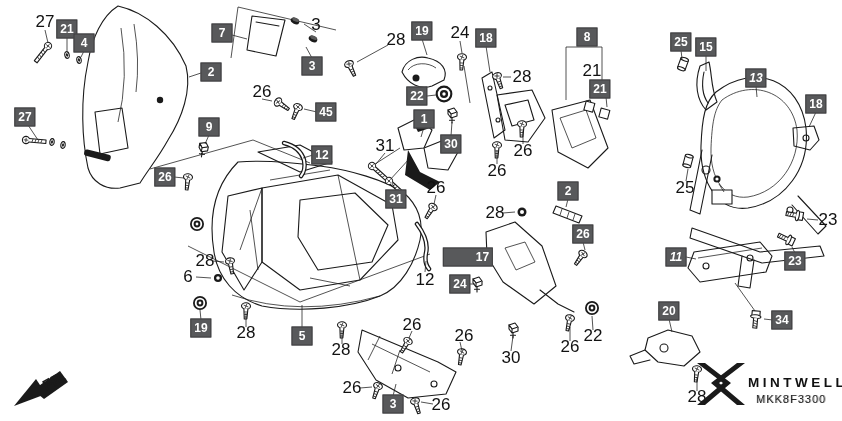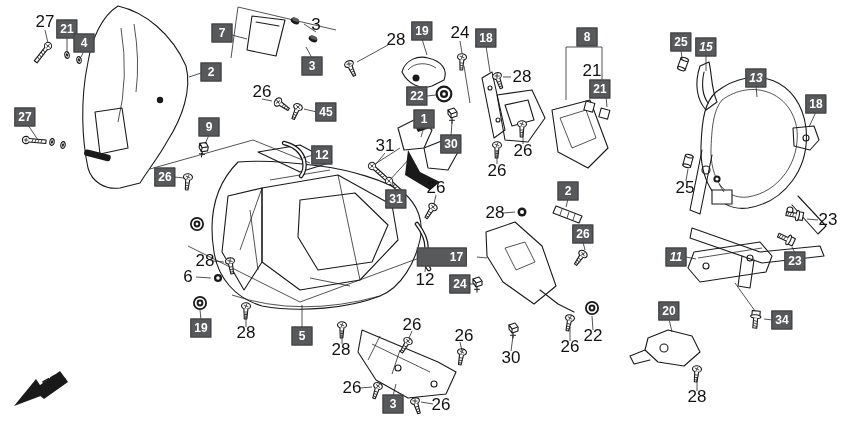--- a/index.html
+++ b/index.html
@@ -279,21 +279,21 @@
     <div class="badge" style="left: 422px; top: 31px;">19</div>
 
     <div class="badge" style="left: 486px; top: 38px;">18</div>
 
     <div class="badge" style="left: 587px; top: 37px;">8</div>
 
     <div class="badge" style="left: 600px; top: 89px;">21</div>
 
     <div class="badge" style="left: 681px; top: 42px;">25</div>
 
-    <div class="badge" style="left: 706px; top: 47px; font-style: italic;">15</div>
+    <div class="badge" style="left: 706px; top: 47px;">15</div>
 
     <div class="badge" style="left: 756px; top: 78px; font-style: italic;">13</div>
 
     <div class="badge" style="left: 816px; top: 104px;">18</div>
 
     <div class="badge" style="left: 326px; top: 112px;">45</div>
 
     <div class="badge" style="left: 209px; top: 127px;">9</div>
 
     <div class="badge" style="left: 417px; top: 96px;">22</div>
@@ -305,21 +305,21 @@
     <div class="badge" style="left: 322px; top: 155px;">12</div>
 
     <div class="badge" style="left: 165px; top: 177px;">26</div>
 
     <div class="badge" style="left: 396px; top: 199px;">31</div>
 
     <div class="badge" style="left: 568px; top: 191px;">2</div>
 
     <div class="badge" style="left: 583px; top: 234px;">26</div>
 
-    <div class="badge" style="left: 442px; top: 257px; padding-left: 32px;">17</div>
+    <div class="badge" style="left: 468px; top: 257px; padding-left: 32px;">17</div>
 
     <div class="badge" style="left: 460px; top: 284px;">24</div>
 
     <div class="badge" style="left: 795px; top: 261px;">23</div>
 
     <div class="badge" style="left: 676px; top: 257px; font-style: italic;">11</div>
 
     <div class="badge" style="left: 201px; top: 328px;">19</div>
 
     <div class="badge" style="left: 302px; top: 336px;">5</div>
@@ -389,14 +389,22 @@
   </div>
 
 <div class="fr">
   <svg width="90" height="58">
     <path class="dk" d="M8,46 L30,19 L40,34 Z" fill="#1a1a1a"></path>
     <path class="dk" d="M27,30 L54,11 L62,22 L38,39 Z" fill="#1a1a1a"></path>
   </svg>
   <span class="fr-text">FR.</span>
 </div>
 
-
+<div class="logo">
+  <svg width="56" height="60">
+    <path d="M7,5 L33,25 L7,47 L15,47 L41,25 L15,5 Z" fill="#1a1a1a"></path>
+    <path d="M55,5 L29,25 L55,47 L47,47 L21,25 L47,5 Z" fill="#1a1a1a"></path>
+  </svg>
+  <div class="brand">MINTWELL</div>
+  <div class="code">MKK8F3300</div>
 </div>
 
+</div>
+
 </body></html>

